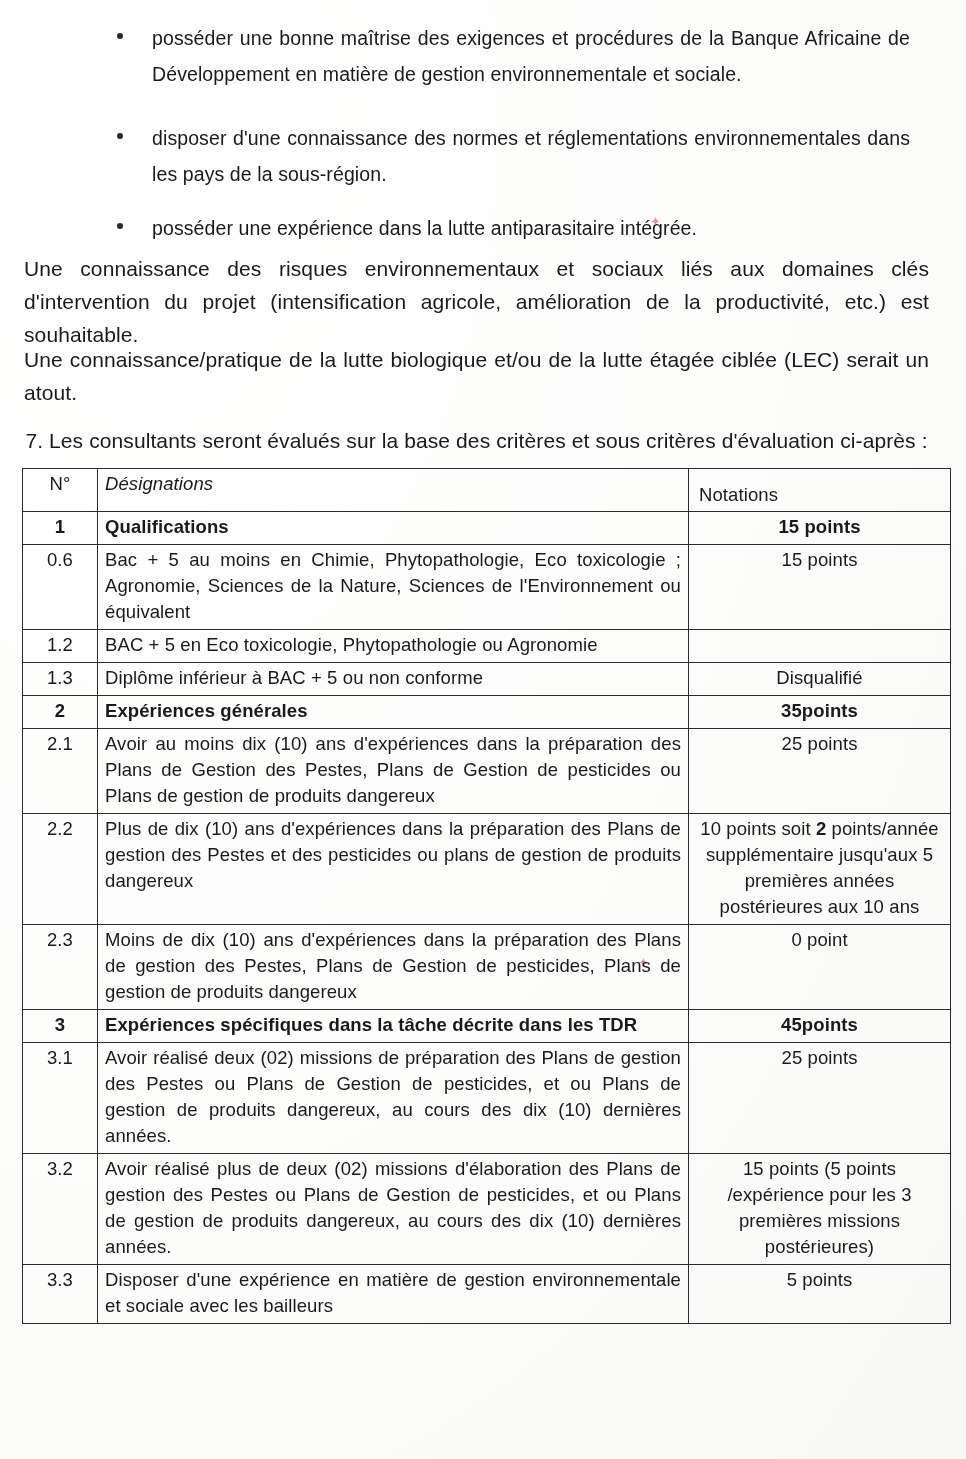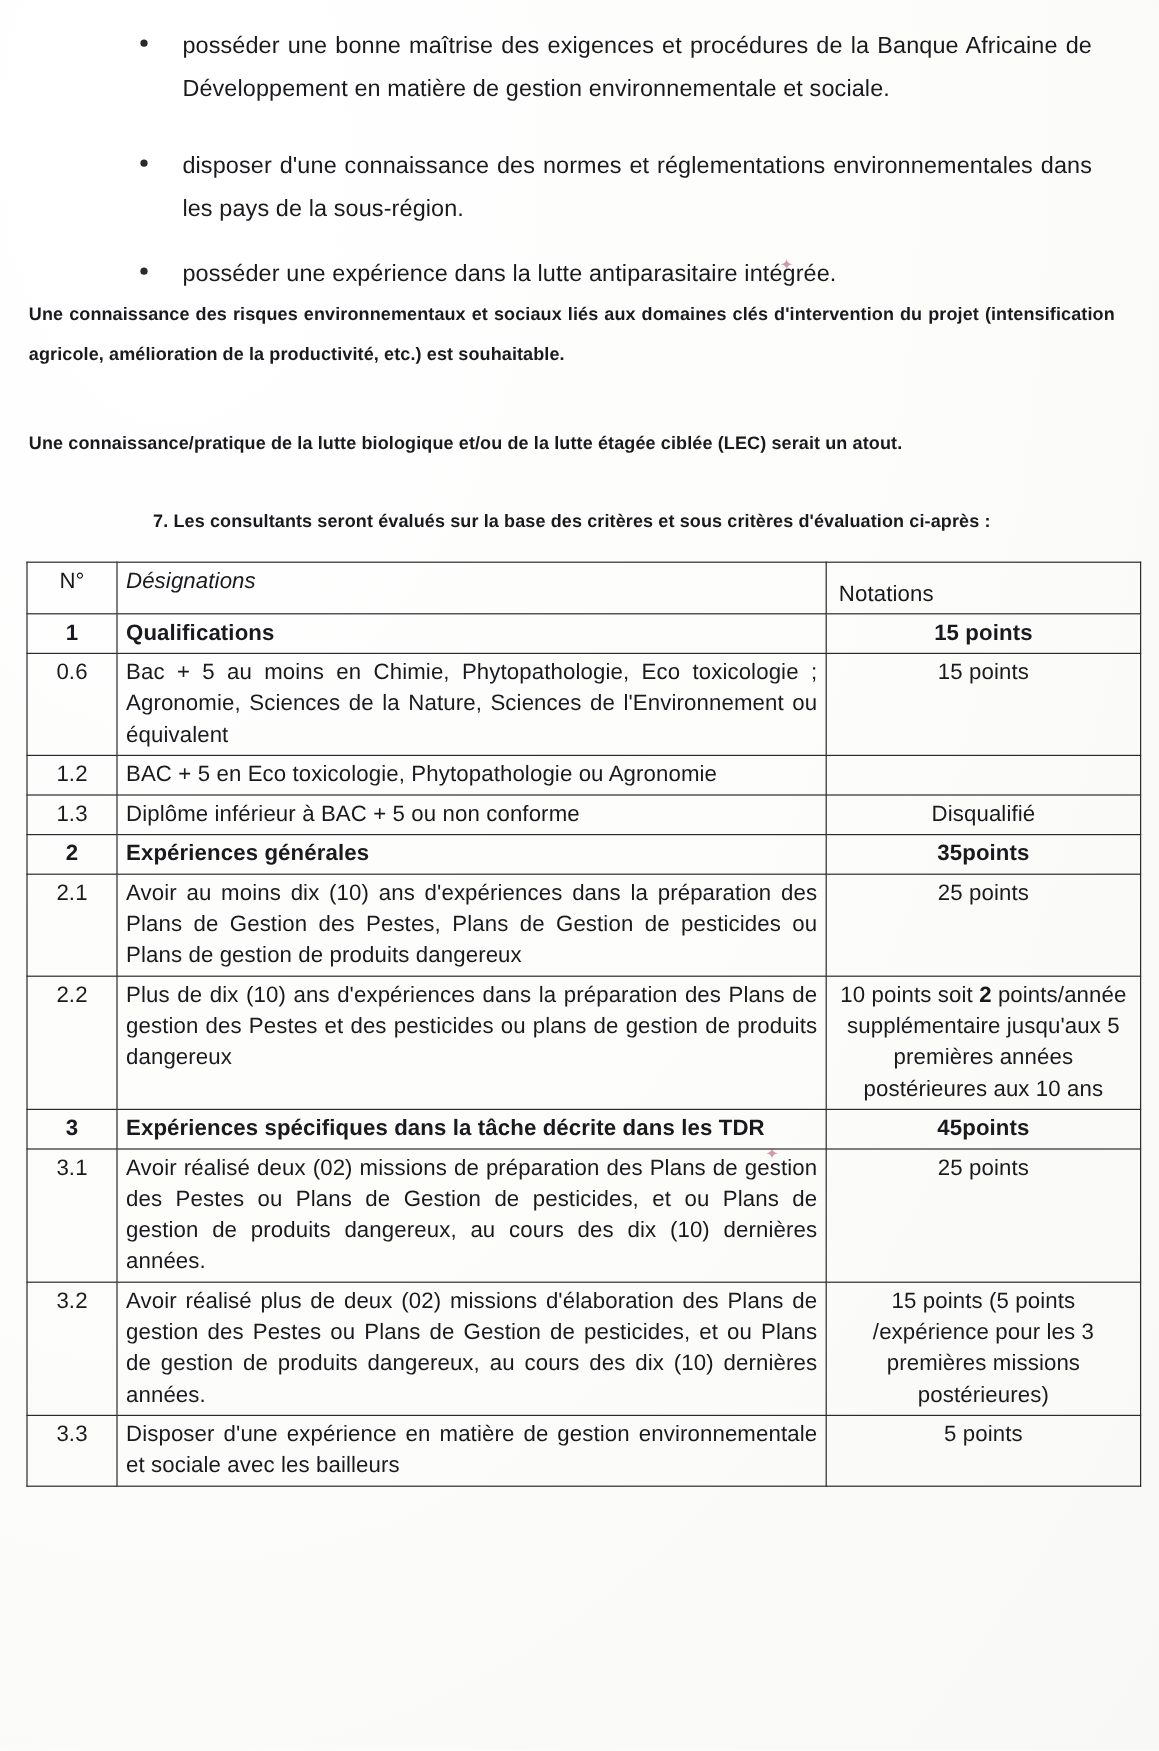--- a/index.html
+++ b/index.html
@@ -59,30 +59,29 @@
   #bullet-0 { top: 4px; }
   #bullet-1 { top: 16px; }
   #bullet-2 { top: 18px; }
   .bullet-item.nojust { text-align: left; }
 
   
   .para {
     position: absolute;
     left: 24px;
     width: 905px;
-    font-size: 15px;
+    font-size: 21px;
     line-height: 33px;
     letter-spacing: .1px;
     text-align: justify;
     color: #1a1a1e;
-    font-weight: bold;
   }
   .para.left { text-align: center; }
   #para-0 { top: 231px; }
-  #para-1 { top: 338px; }
+  #para-1 { top: 322px; }
   #para-2 { top: 403px; }
 
   
   .tbl-wrap {
     position: absolute;
     left: 22px;
     top: 468px;
     width: 928px;
   }
   table.crit {
@@ -220,20 +219,25 @@
           <tr>
             <td class="num">2.1</td>
             <td class="desig">Avoir au moins dix (10) ans d'expériences dans la préparation des Plans de Gestion des Pestes, Plans de Gestion de pesticides ou Plans de gestion de produits dangereux</td>
             <td class="note">25 points</td>
           </tr>
           <tr>
             <td class="num">2.2</td>
             <td class="desig">Plus de dix (10) ans d'expériences dans la préparation des Plans de gestion des Pestes et des pesticides ou plans de gestion de produits dangereux</td>
             <td class="note">10 points soit <b class="inl">2</b> points/année supplémentaire jusqu'aux 5 premières années postérieures aux 10 ans</td>
           </tr>
+          <tr>
+            <td class="num">2.3</td>
+            <td class="desig">Moins de dix (10) ans d'expériences dans la préparation des Plans de gestion des Pestes, Plans de Gestion de pesticides, Plans de gestion de produits dangereux</td>
+            <td class="note">0 point</td>
+          </tr>
           <tr class="section">
             <td class="num">3</td>
             <td class="desig left">Expériences spécifiques dans la tâche décrite dans les TDR</td>
             <td class="note">45points</td>
           </tr>
           <tr>
             <td class="num">3.1</td>
             <td class="desig">Avoir réalisé deux (02) missions de préparation des Plans de gestion des Pestes ou Plans de Gestion de pesticides, et ou Plans de gestion de produits dangereux, au cours des dix (10) dernières années.</td>
             <td class="note">25 points</td>
           </tr>

